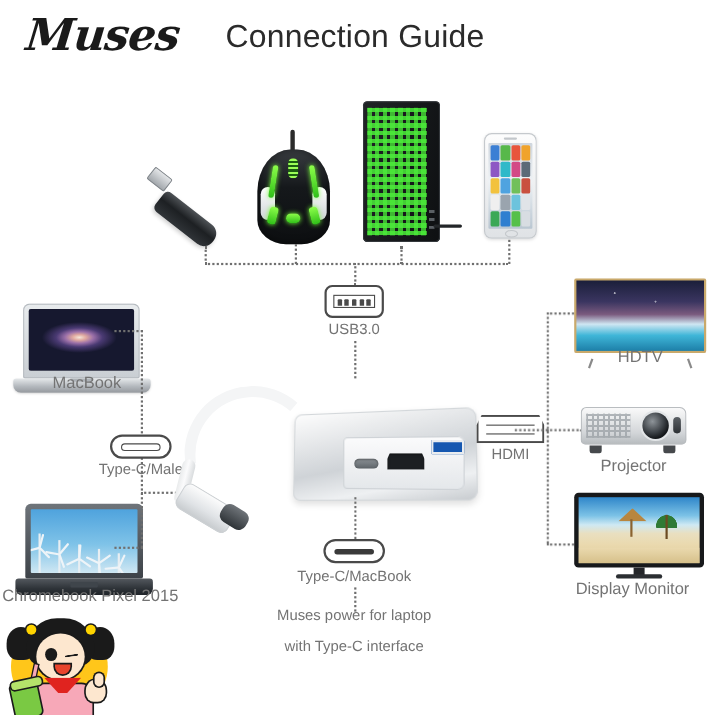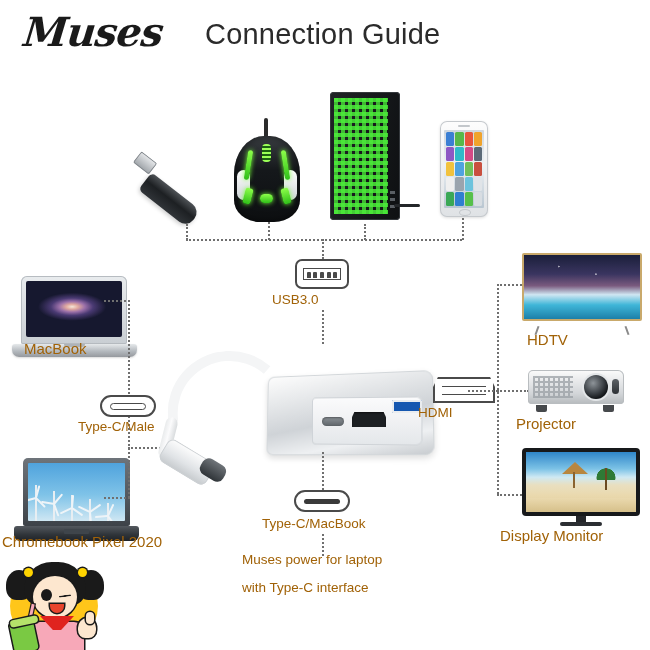--- a/index.html
+++ b/index.html
@@ -38,22 +38,22 @@
     left: 205px; top: 18px;
     font-size: 29px;
     font-weight: 400;
     color: #2b2b2b;
     letter-spacing: 0.2px;
   }
 
   
   .caption {
     font-size: 13.5px;
-    color: #a16207;
-    text-align: left;
+    color: #737373;
+    text-align: center;
     white-space: nowrap;
     line-height: 1.25;
   }
   .caption.big { font-size: 15px; }
 
   
   .dline-h {
     border-top: 2px dotted #6f6f6f;
     height: 0;
   }
@@ -640,21 +640,21 @@
           <div class="mast" style="height:18px;"></div>
           <div class="blade" style="top:-18px; transform:rotate(25deg);"></div>
           <div class="blade" style="top:-18px; transform:rotate(145deg);"></div>
           <div class="blade" style="top:-18px; transform:rotate(265deg);"></div>
         </div>
       </div>
     </div>
     <div class="abs" id="chromebook-body"></div>
     <div class="abs" id="chromebook-trackpad"></div>
   </div>
-  <div class="abs caption big" style="left:2px; top:533px; width:160px;">Chromebook Pixel 2020</div>
+  <div class="abs caption big" style="left:2px; top:533px; width:160px;">Chromebook Pixel 2015</div>
 
   <div class="abs dline-v" style="left:128px; top:300px; height:198px;"></div>
   <div class="abs dline-h" style="left:104px; top:300px; width:26px;"></div>
   <div class="abs dline-h" style="left:104px; top:497px; width:26px;"></div>
 
   <div class="abs port-typec" style="left:100px; top:395px;">
     <div class="port-typec-inner"></div>
   </div>
   <div class="abs caption" style="left:78px; top:419px; width:100px;">Type-C/Male</div>
 
@@ -683,21 +683,21 @@
   <div class="abs dline-h" style="left:497px; top:494px; width:28px;"></div>
   <div class="abs dline-h" style="left:468px; top:390px; width:30px;"></div>
 
   <div class="abs" id="hdtv-device">
     <div class="abs" id="hdtv-frame">
       <div id="hdtv-screen"></div>
     </div>
     <div class="tv-leg" style="left:14px; transform:rotate(20deg);"></div>
     <div class="tv-leg" style="right:14px; transform:rotate(-20deg);"></div>
   </div>
-  <div class="abs caption big" style="left:527px; top:331px; width:110px;">HDTV</div>
+  <div class="abs caption big" style="left:527px; top:316px; width:110px;">HDTV</div>
 
   <div class="abs" id="projector-device">
     <div class="abs" id="projector-body"></div>
     <div class="abs" id="projector-vents"></div>
     <div class="abs" id="projector-lens"></div>
     <div class="abs" id="projector-knob"></div>
     <div class="proj-foot" style="left:8px;"></div>
     <div class="proj-foot" style="right:10px;"></div>
   </div>
   <div class="abs caption big" style="left:516px; top:415px; width:120px;">Projector</div>

